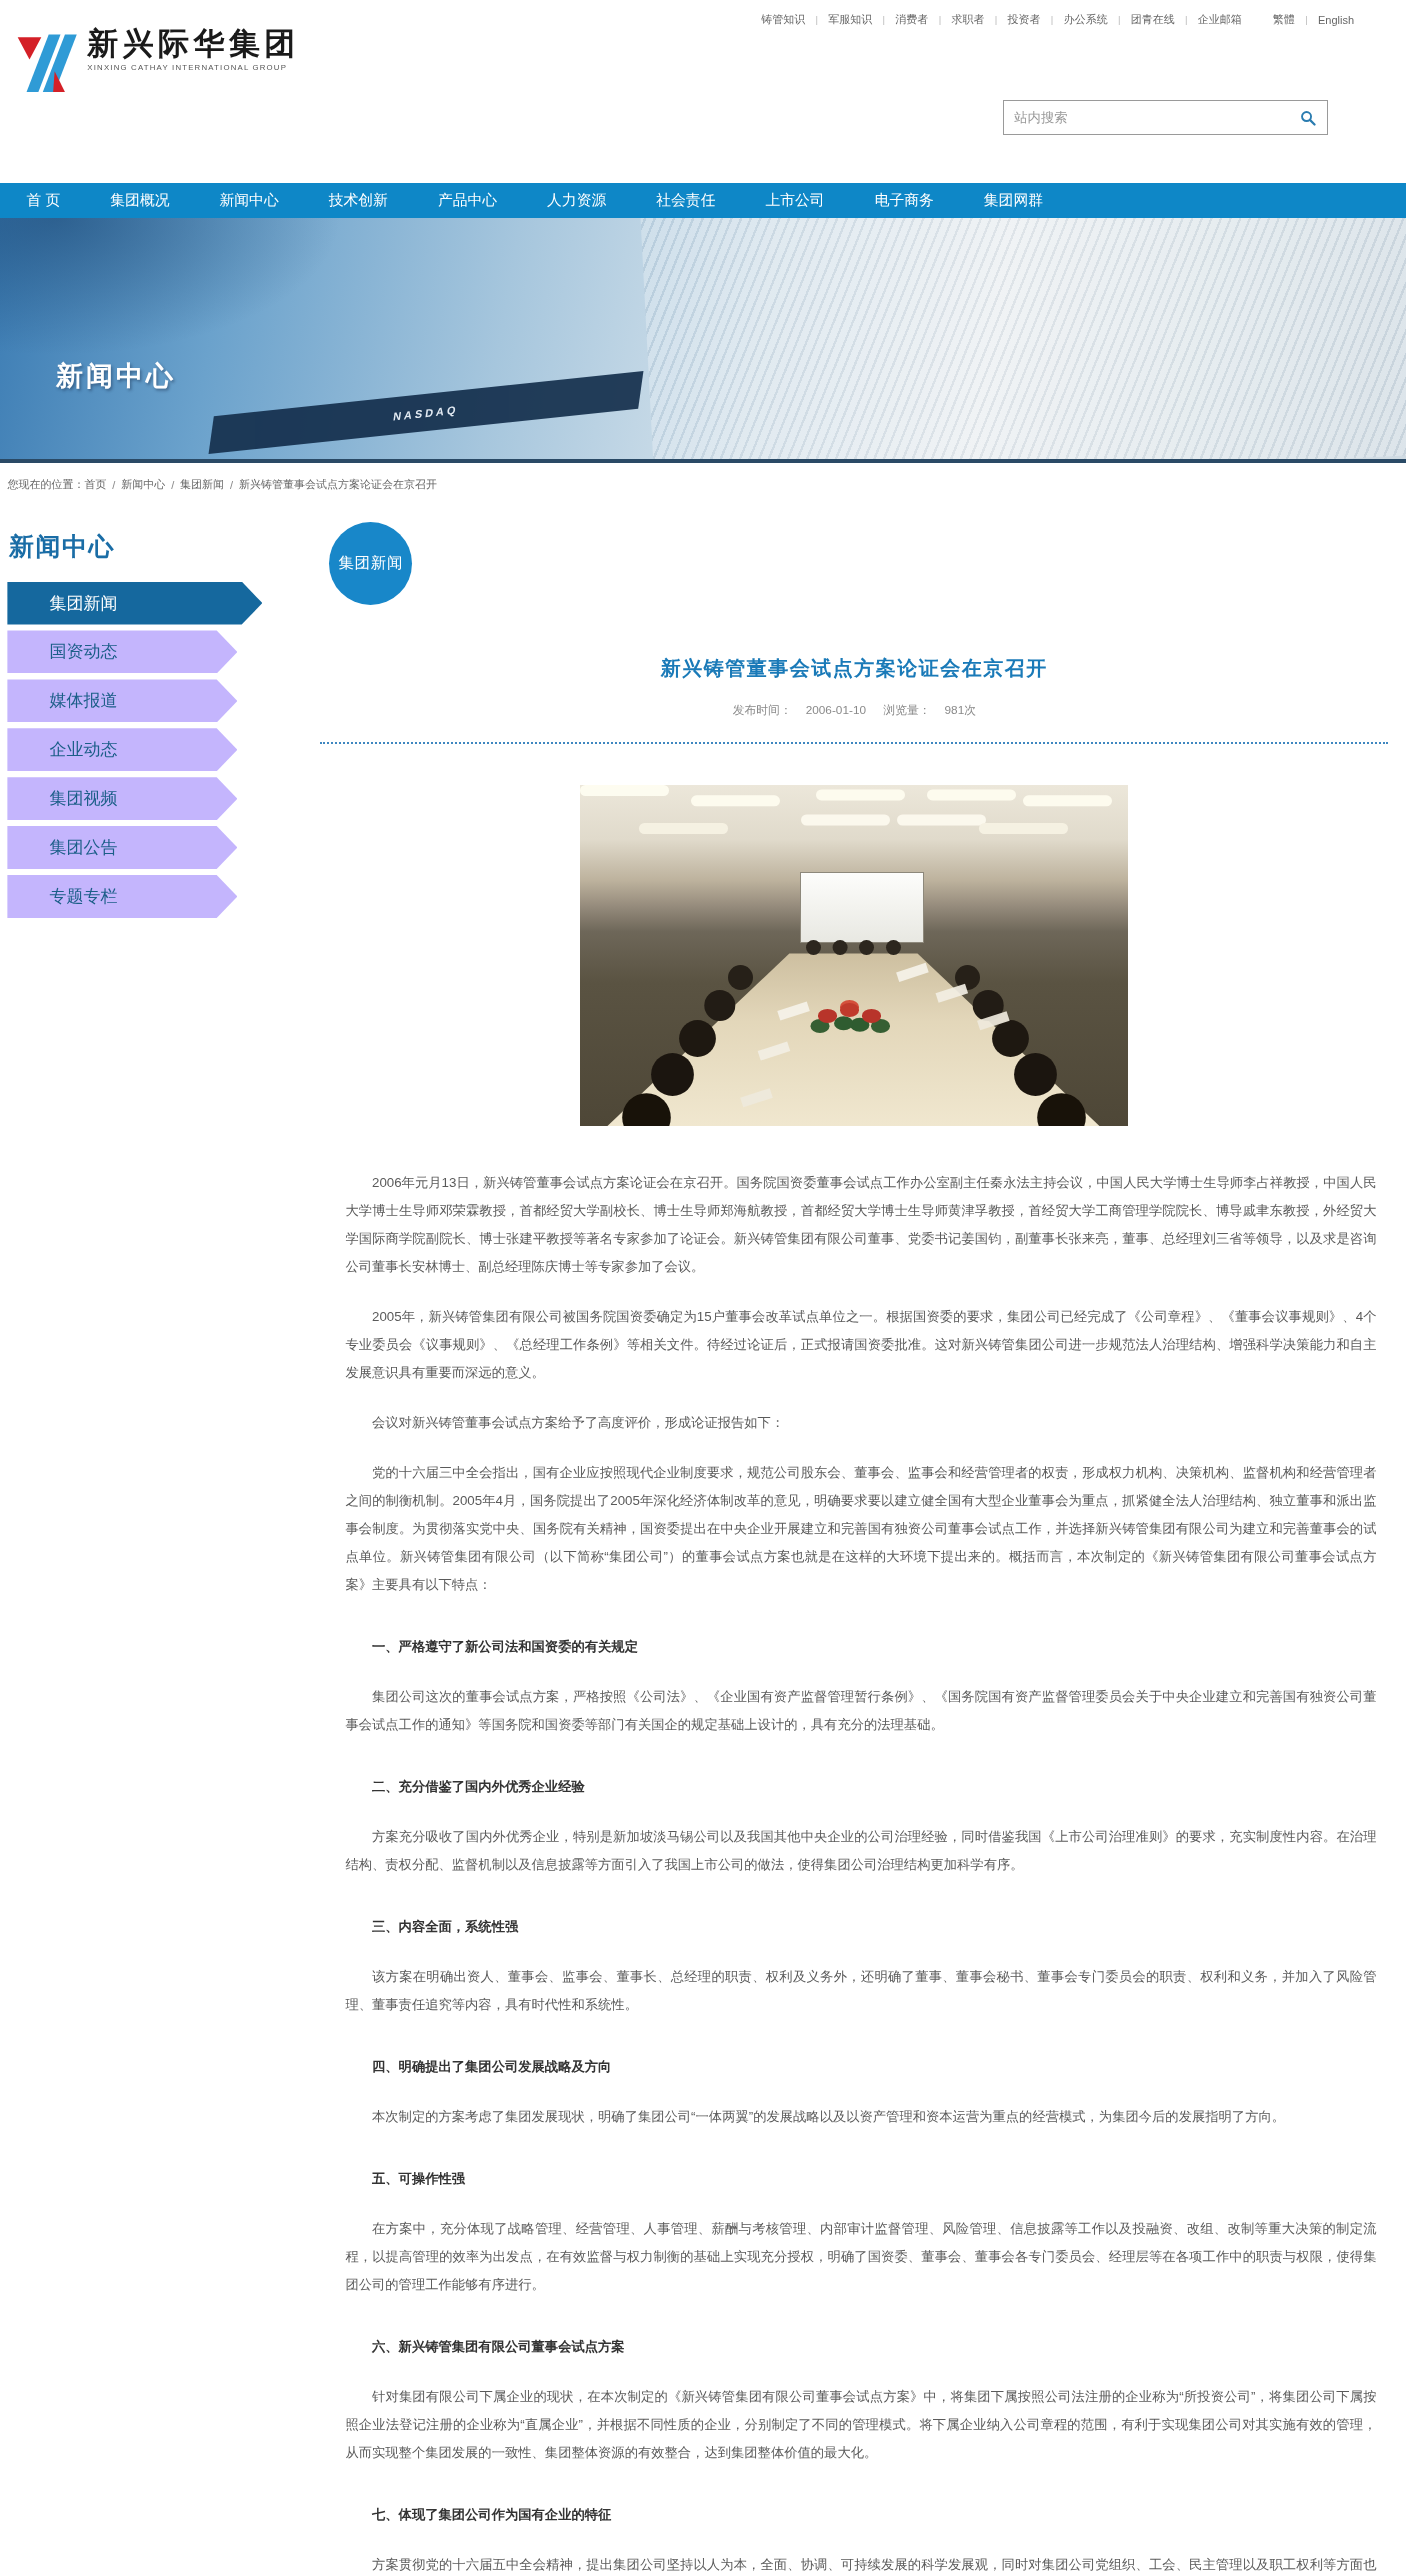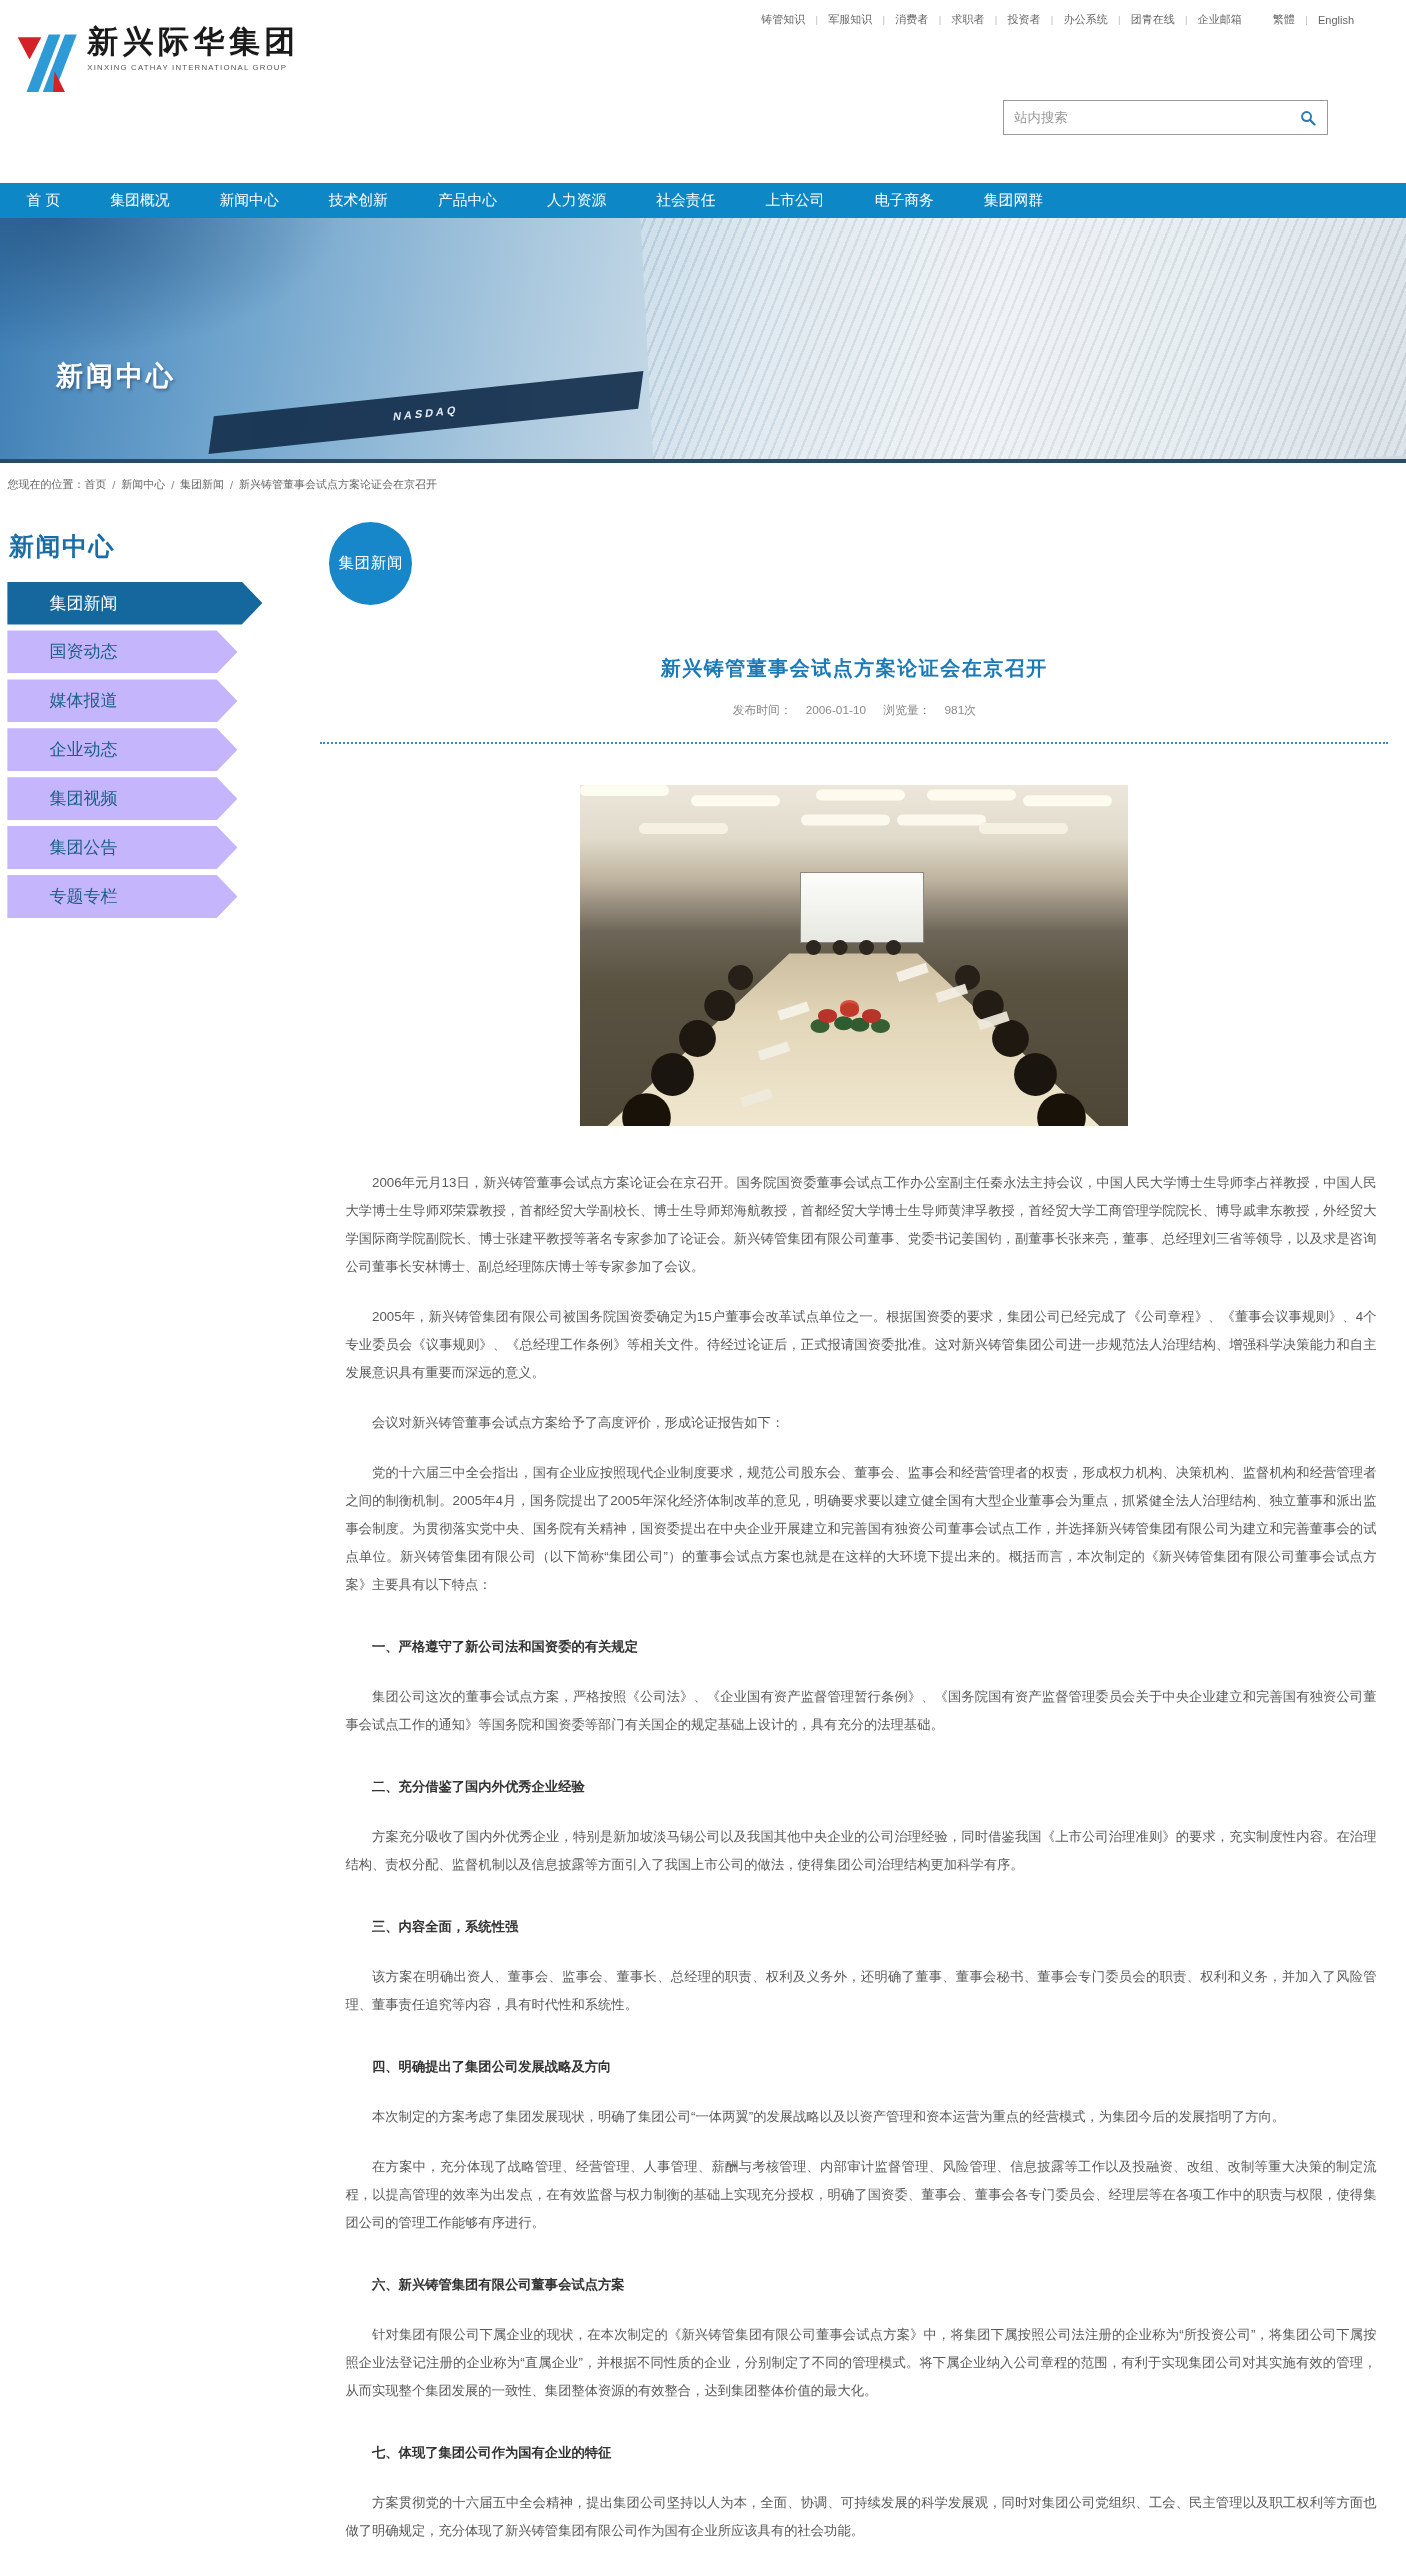--- a/index.html
+++ b/index.html
@@ -11,21 +11,21 @@
   
   .header { position:relative; height:183px; background:#fff; }
   .toplinks { position:absolute; top:12px; right:52px; font-size:11px; color:#666;
     display:flex; align-items:center; }
   .toplinks .tl { color:#666; cursor:pointer; }
   .toplinks .sep { color:#bbb; margin:0 10.3px; font-size:9.6px; }
   .toplinks .langgap { width:31px; }
   .logo { position:absolute; left:16px; top:26.6px; display:flex; align-items:flex-start; cursor:pointer; }
   .logo svg { display:block; }
   .logo-txt { margin-left:10.3px; }
-  .logo-cn { font-family:Liberation Mono, monospace; font-weight:bold;
+  .logo-cn { font-family:Liberation Serif, serif; font-weight:bold;
     font-size:31px; color:#1a1a1a; letter-spacing:4.4px; line-height:1.1; }
   .logo-en { font-size:7.8px; color:#555; letter-spacing:1.2px; margin-top:2.2px; }
   .searchbox { position:absolute; right:78px; top:100px; width:325px; height:35px;
     border:0.7px solid #9a9a9a; background:#fff; display:flex; align-items:center; }
   .searchbox input { flex:1; border:0; outline:0; font-size:13.3px; color:#444; padding:0 10.3px;
     font-family:inherit; background:transparent; }
   .searchbox input::placeholder { color:#999; }
   .search-btn { width:38px; height:100%; border:0; background:transparent; cursor:pointer;
     display:flex; align-items:center; justify-content:center; }
   
@@ -231,20 +231,21 @@
         <p>会议对新兴铸管董事会试点方案给予了高度评价，形成论证报告如下：</p>
         <p>党的十六届三中全会指出，国有企业应按照现代企业制度要求，规范公司股东会、董事会、监事会和经营管理者的权责，形成权力机构、决策机构、监督机构和经营管理者之间的制衡机制。2005年4月，国务院提出了2005年深化经济体制改革的意见，明确要求要以建立健全国有大型企业董事会为重点，抓紧健全法人治理结构、独立董事和派出监事会制度。为贯彻落实党中央、国务院有关精神，国资委提出在中央企业开展建立和完善国有独资公司董事会试点工作，并选择新兴铸管集团有限公司为建立和完善董事会的试点单位。新兴铸管集团有限公司（以下简称“集团公司”）的董事会试点方案也就是在这样的大环境下提出来的。概括而言，本次制定的《新兴铸管集团有限公司董事会试点方案》主要具有以下特点：</p>
         <h3>一、严格遵守了新公司法和国资委的有关规定</h3>
         <p>集团公司这次的董事会试点方案，严格按照《公司法》、《企业国有资产监督管理暂行条例》、《国务院国有资产监督管理委员会关于中央企业建立和完善国有独资公司董事会试点工作的通知》等国务院和国资委等部门有关国企的规定基础上设计的，具有充分的法理基础。</p>
         <h3>二、充分借鉴了国内外优秀企业经验</h3>
         <p>方案充分吸收了国内外优秀企业，特别是新加坡淡马锡公司以及我国其他中央企业的公司治理经验，同时借鉴我国《上市公司治理准则》的要求，充实制度性内容。在治理结构、责权分配、监督机制以及信息披露等方面引入了我国上市公司的做法，使得集团公司治理结构更加科学有序。</p>
         <h3>三、内容全面，系统性强</h3>
         <p>该方案在明确出资人、董事会、监事会、董事长、总经理的职责、权利及义务外，还明确了董事、董事会秘书、董事会专门委员会的职责、权利和义务，并加入了风险管理、董事责任追究等内容，具有时代性和系统性。</p>
         <h3>四、明确提出了集团公司发展战略及方向</h3>
         <p>本次制定的方案考虑了集团发展现状，明确了集团公司“一体两翼”的发展战略以及以资产管理和资本运营为重点的经营模式，为集团今后的发展指明了方向。</p>
+        <h3>五、可操作性强</h3>
         <p>在方案中，充分体现了战略管理、经营管理、人事管理、薪酬与考核管理、内部审计监督管理、风险管理、信息披露等工作以及投融资、改组、改制等重大决策的制定流程，以提高管理的效率为出发点，在有效监督与权力制衡的基础上实现充分授权，明确了国资委、董事会、董事会各专门委员会、经理层等在各项工作中的职责与权限，使得集团公司的管理工作能够有序进行。</p>
         <h3>六、新兴铸管集团有限公司董事会试点方案</h3>
         <p>针对集团有限公司下属企业的现状，在本次制定的《新兴铸管集团有限公司董事会试点方案》中，将集团下属按照公司法注册的企业称为“所投资公司”，将集团公司下属按照企业法登记注册的企业称为“直属企业”，并根据不同性质的企业，分别制定了不同的管理模式。将下属企业纳入公司章程的范围，有利于实现集团公司对其实施有效的管理，从而实现整个集团发展的一致性、集团整体资源的有效整合，达到集团整体价值的最大化。</p>
         <h3>七、体现了集团公司作为国有企业的特征</h3>
         <p>方案贯彻党的十六届五中全会精神，提出集团公司坚持以人为本，全面、协调、可持续发展的科学发展观，同时对集团公司党组织、工会、民主管理以及职工权利等方面也做了明确规定，充分体现了新兴铸管集团有限公司作为国有企业所应该具有的社会功能。</p>
       </div>
   </div>
 </div>
 
 

